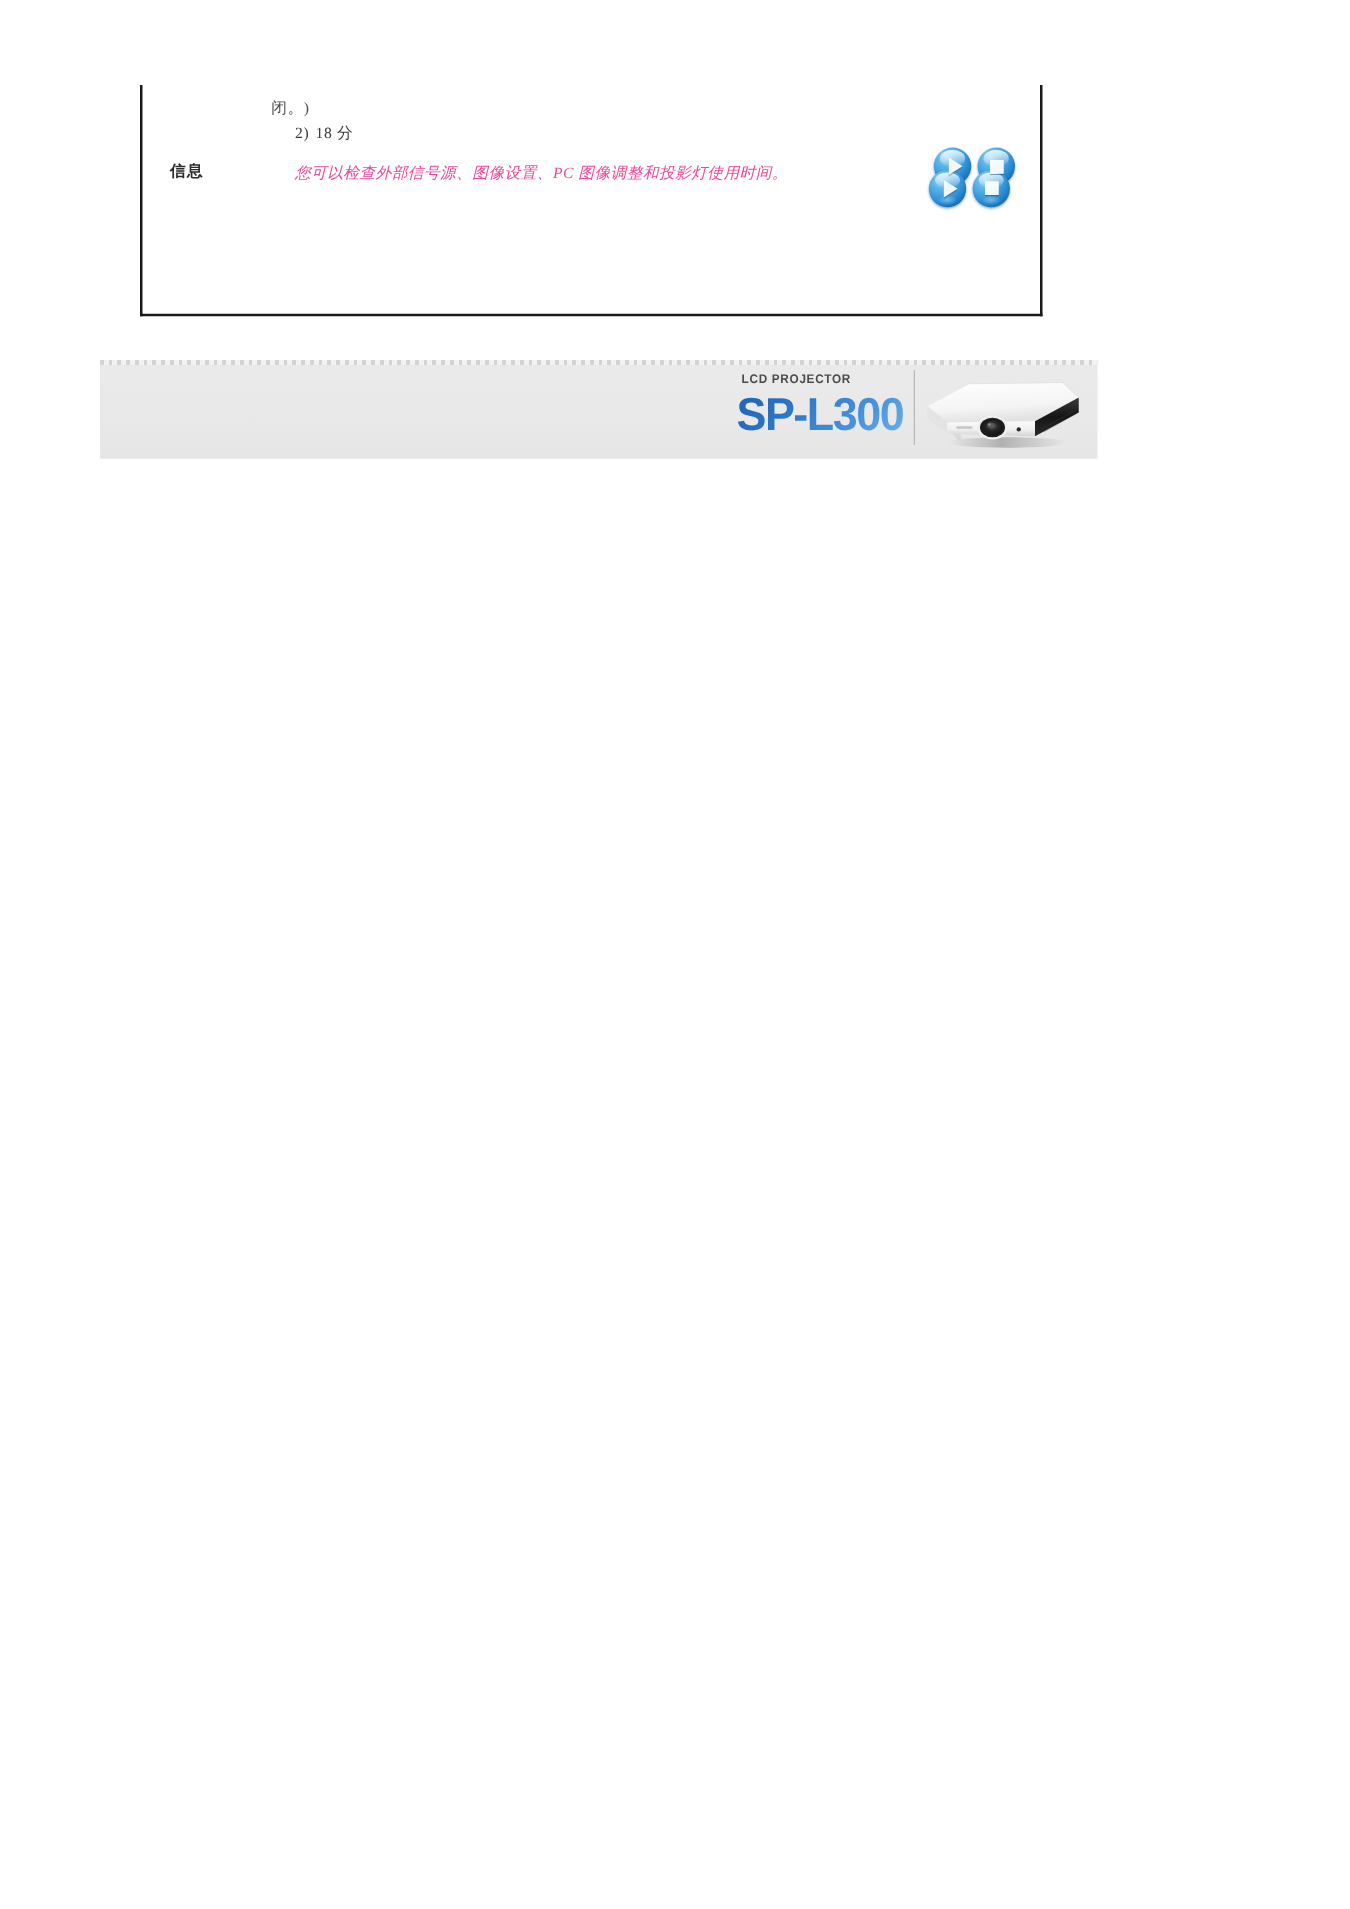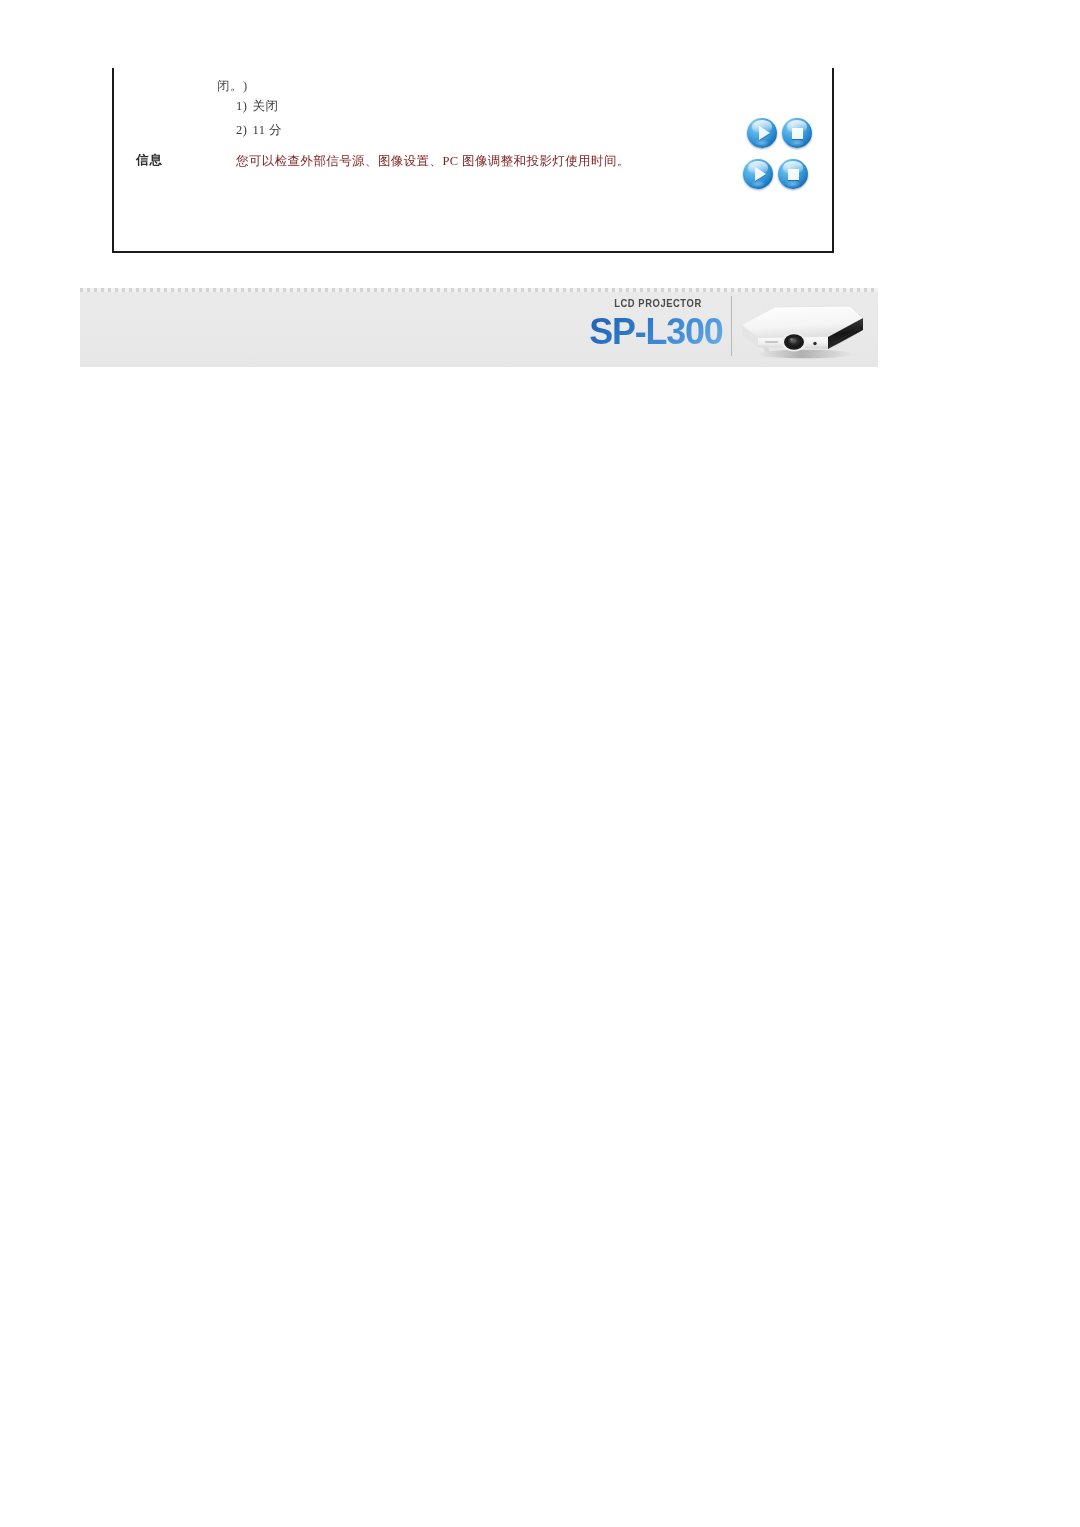--- a/index.html
+++ b/index.html
@@ -83,25 +83,26 @@
     margin-left: 5px;
   }
 
   #info-row {
     margin-top: 10px;
     padding-left: 19px;
   }
 
   .desc-text {
     font-size: 12.5px;
-    color: #7f1d1d;
+    color: #ec4899;
     letter-spacing: 0.4px;
     line-height: 18px;
     margin-left: 3px;
     white-space: nowrap;
+    font-style: italic;
   }
 
   
   .btn-pair {
     position: absolute;
     display: flex;
     gap: 5px;
   }
   #btns-options { left: 633px; top: 50px; }
   #btns-info    { left: 629px; top: 7px; }
@@ -179,21 +180,21 @@
     height: 4px;
     background-image: repeating-linear-gradient(to right,
       #d2d2d2 0px, #d2d2d2 3px, #f2f2f2 3px, #f2f2f2 7px);
     opacity: 0.95;
   }
 
   #banner-text-group {
     position: absolute;
     right: 155px;
     top: 10px;
-    text-align: center;
+    text-align: left;
   }
   #lcd-projector-label {
     font-family: "Liberation Sans", "DejaVu Sans", sans-serif;
     font-size: 10px;
     font-weight: bold;
     letter-spacing: 0.6px;
     color: #4a4a4a;
     transform: scaleX(0.94);
     transform-origin: right center;
     line-height: 12px;
@@ -234,24 +235,21 @@
 </head>
 <body>
 
 <div id="menu-table">
 
   <div class="row" id="options-block">
     <div class="content-cell">
       <div class="cont-line">闭。)</div>
 
       <div class="opt-line">
-        <span class="opt-num">1)</span><span class="opt-text">关闭</span>
-      </div>
-      <div class="opt-line">
-        <span class="opt-num">2)</span><span class="opt-text">11 分</span>
+        <span class="opt-num">2)</span><span class="opt-text">18 分</span>
       </div>
     </div>
 
     <div class="btn-pair" id="btns-options">
       <span class="gbtn">
         <span class="glyph">
             <span class="glyph-play"></span>
           </span>
       </span>
       <span class="gbtn">

